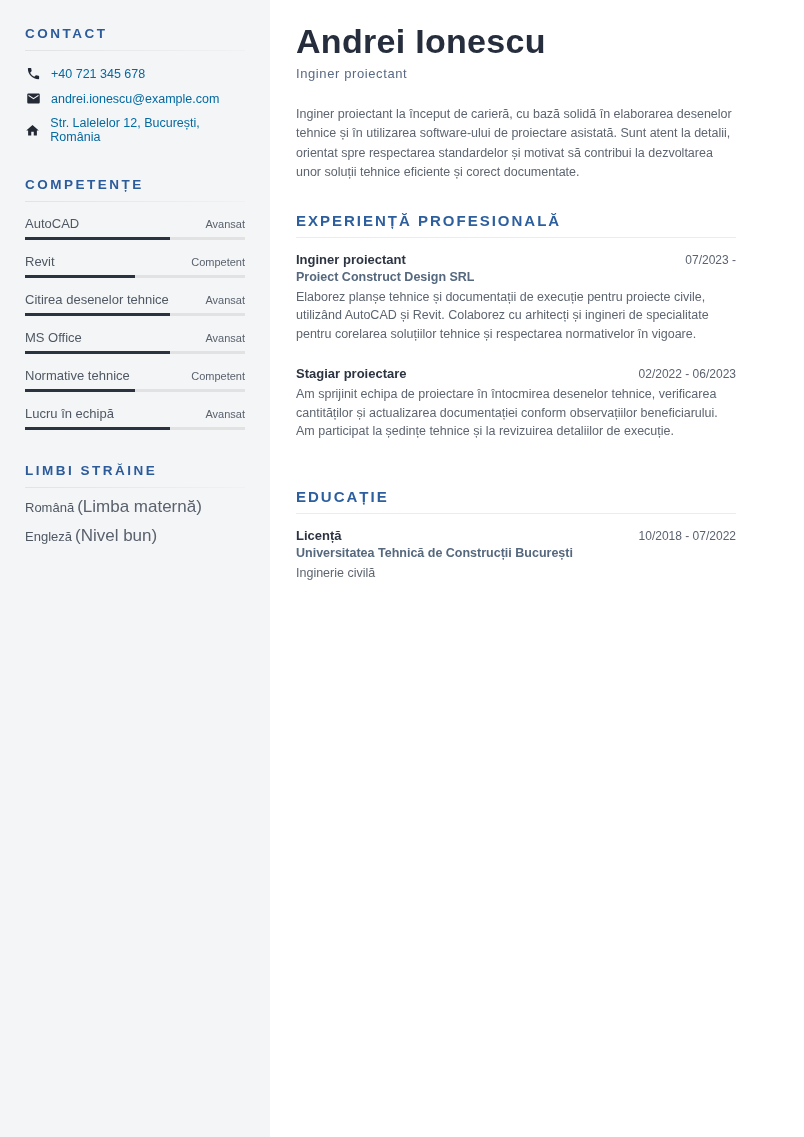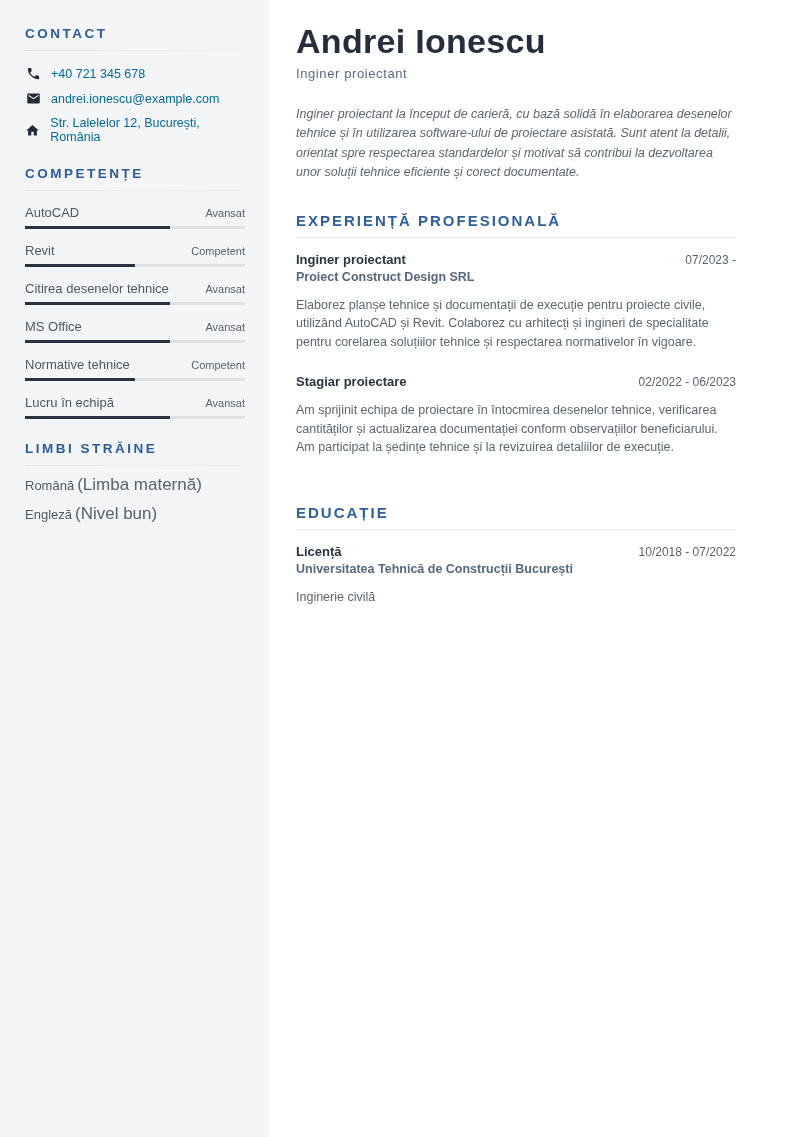--- a/index.html
+++ b/index.html
@@ -27,21 +27,21 @@
     background: linear-gradient(to right, #e2e3e6, #f0f1f2);
   }
   .contact-list { margin-top: 15px; }
   .contact-item {
     display: flex; align-items: center; gap: 10px;
     margin-bottom: 10px; font-size: 12.5px; color: #0369a1;
   }
   .cicon { width: 16px; display: flex; justify-content: center; }
   .cicon svg { width: 15px; height: 15px; fill: #232935; display: block; }
 
-  .side-section { margin-top: 22px; }
+  .side-section { margin-top: 33px; }
   .skill { margin-top: 14px; }
   .skill:first-of-type { margin-top: 17px; }
   .skill-top { display: flex; justify-content: space-between; align-items: baseline; }
   .skill-name { font-size: 13px; color: #4f5862; }
   .skill-level { font-size: 11px; color: #5a626d; }
   .bar-track { height: 3px; background: #e2e2e3; margin-top: 6px; }
   .bar-fill { height: 100%; background: var(--skill-bar-fill, #2b3240); }
 
   .lang-item { margin-top: 9px; font-size: 13px; color: #4f5862; }
   .lang-item:first-of-type { margin-top: 15px; }
@@ -50,34 +50,34 @@
   
   .main { flex: 1; padding: 22px 56px 0 26px; }
   .person-name {
     margin: 0; font-size: 34px; font-weight: bold;
     letter-spacing: 0.3px; color: var(--name-dark, #262e3e);
   }
   .person-title {
     margin-top: 5px; font-size: 13px; letter-spacing: 0.6px; color: #5a6a84;
   }
   .summary {
-    margin: 24px 0 0; font-size: 12.5px; line-height: 1.55; color: #5d6570; font-style: italic;
+    margin: 24px 0 0; font-size: 12.5px; line-height: 1.55; color: #5d6570;
   }
   .main-h {
     margin: 29px 0 0; font-size: 15px; font-weight: bold;
     letter-spacing: 2px; color: var(--main-heading-blue, #2d5f9e);
   }
   .mrule { height: 1px; background: #ececee; margin-top: 8px; }
   .entry { margin-top: 14px; }
   .entry + .entry { margin-top: 22px; }
   .entry-head { display: flex; justify-content: space-between; align-items: baseline; }
   .entry-title { font-size: 13px; font-weight: bold; color: #2c3442; }
   .entry-dates { font-size: 12px; color: #5b6370; white-space: nowrap; }
   .entry-company { margin-top: 3px; font-size: 12.5px; font-weight: bold; color: #55687e; }
-  .entry-desc { margin: 12px 0 0; font-size: 12.5px; line-height: 1.5; color: #5d6570; }
+  .entry-desc { margin: 4px 0 0; font-size: 12.5px; line-height: 1.5; color: #5d6570; }
   .edu-section { margin-top: 47px; }
 </style>
 </head>
 <body>
 
 <div class="page">
 
   <aside class="sidebar">
 
     <section>

